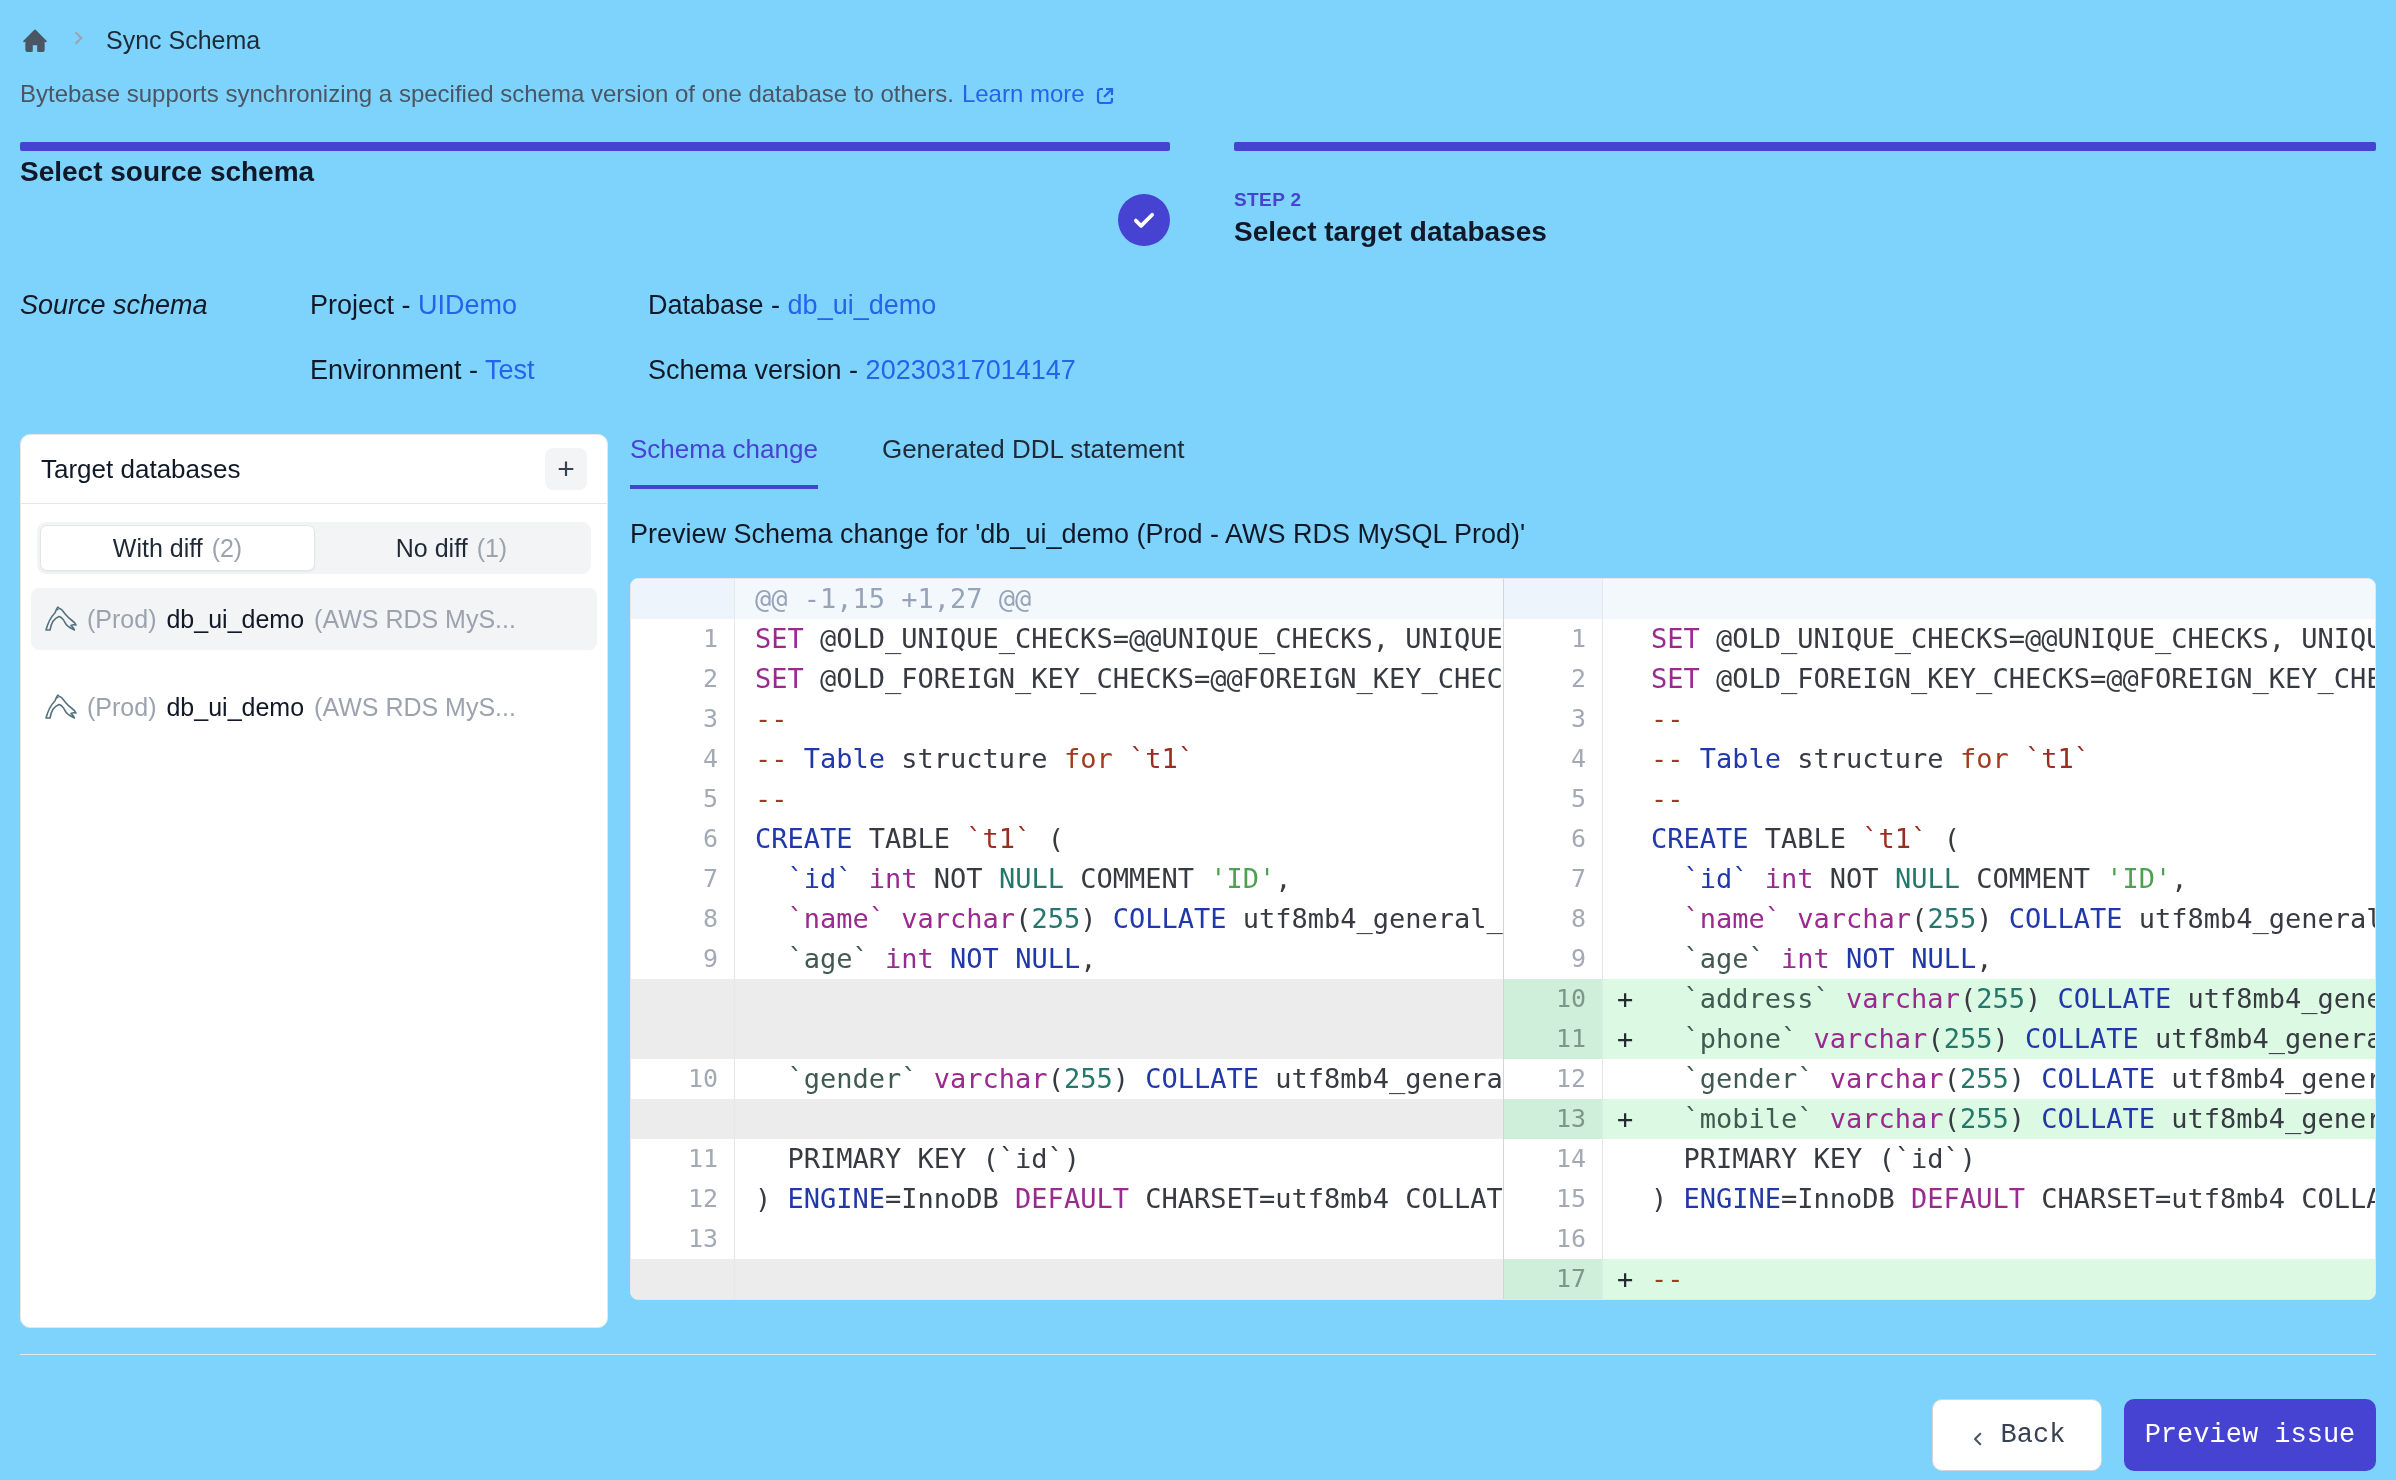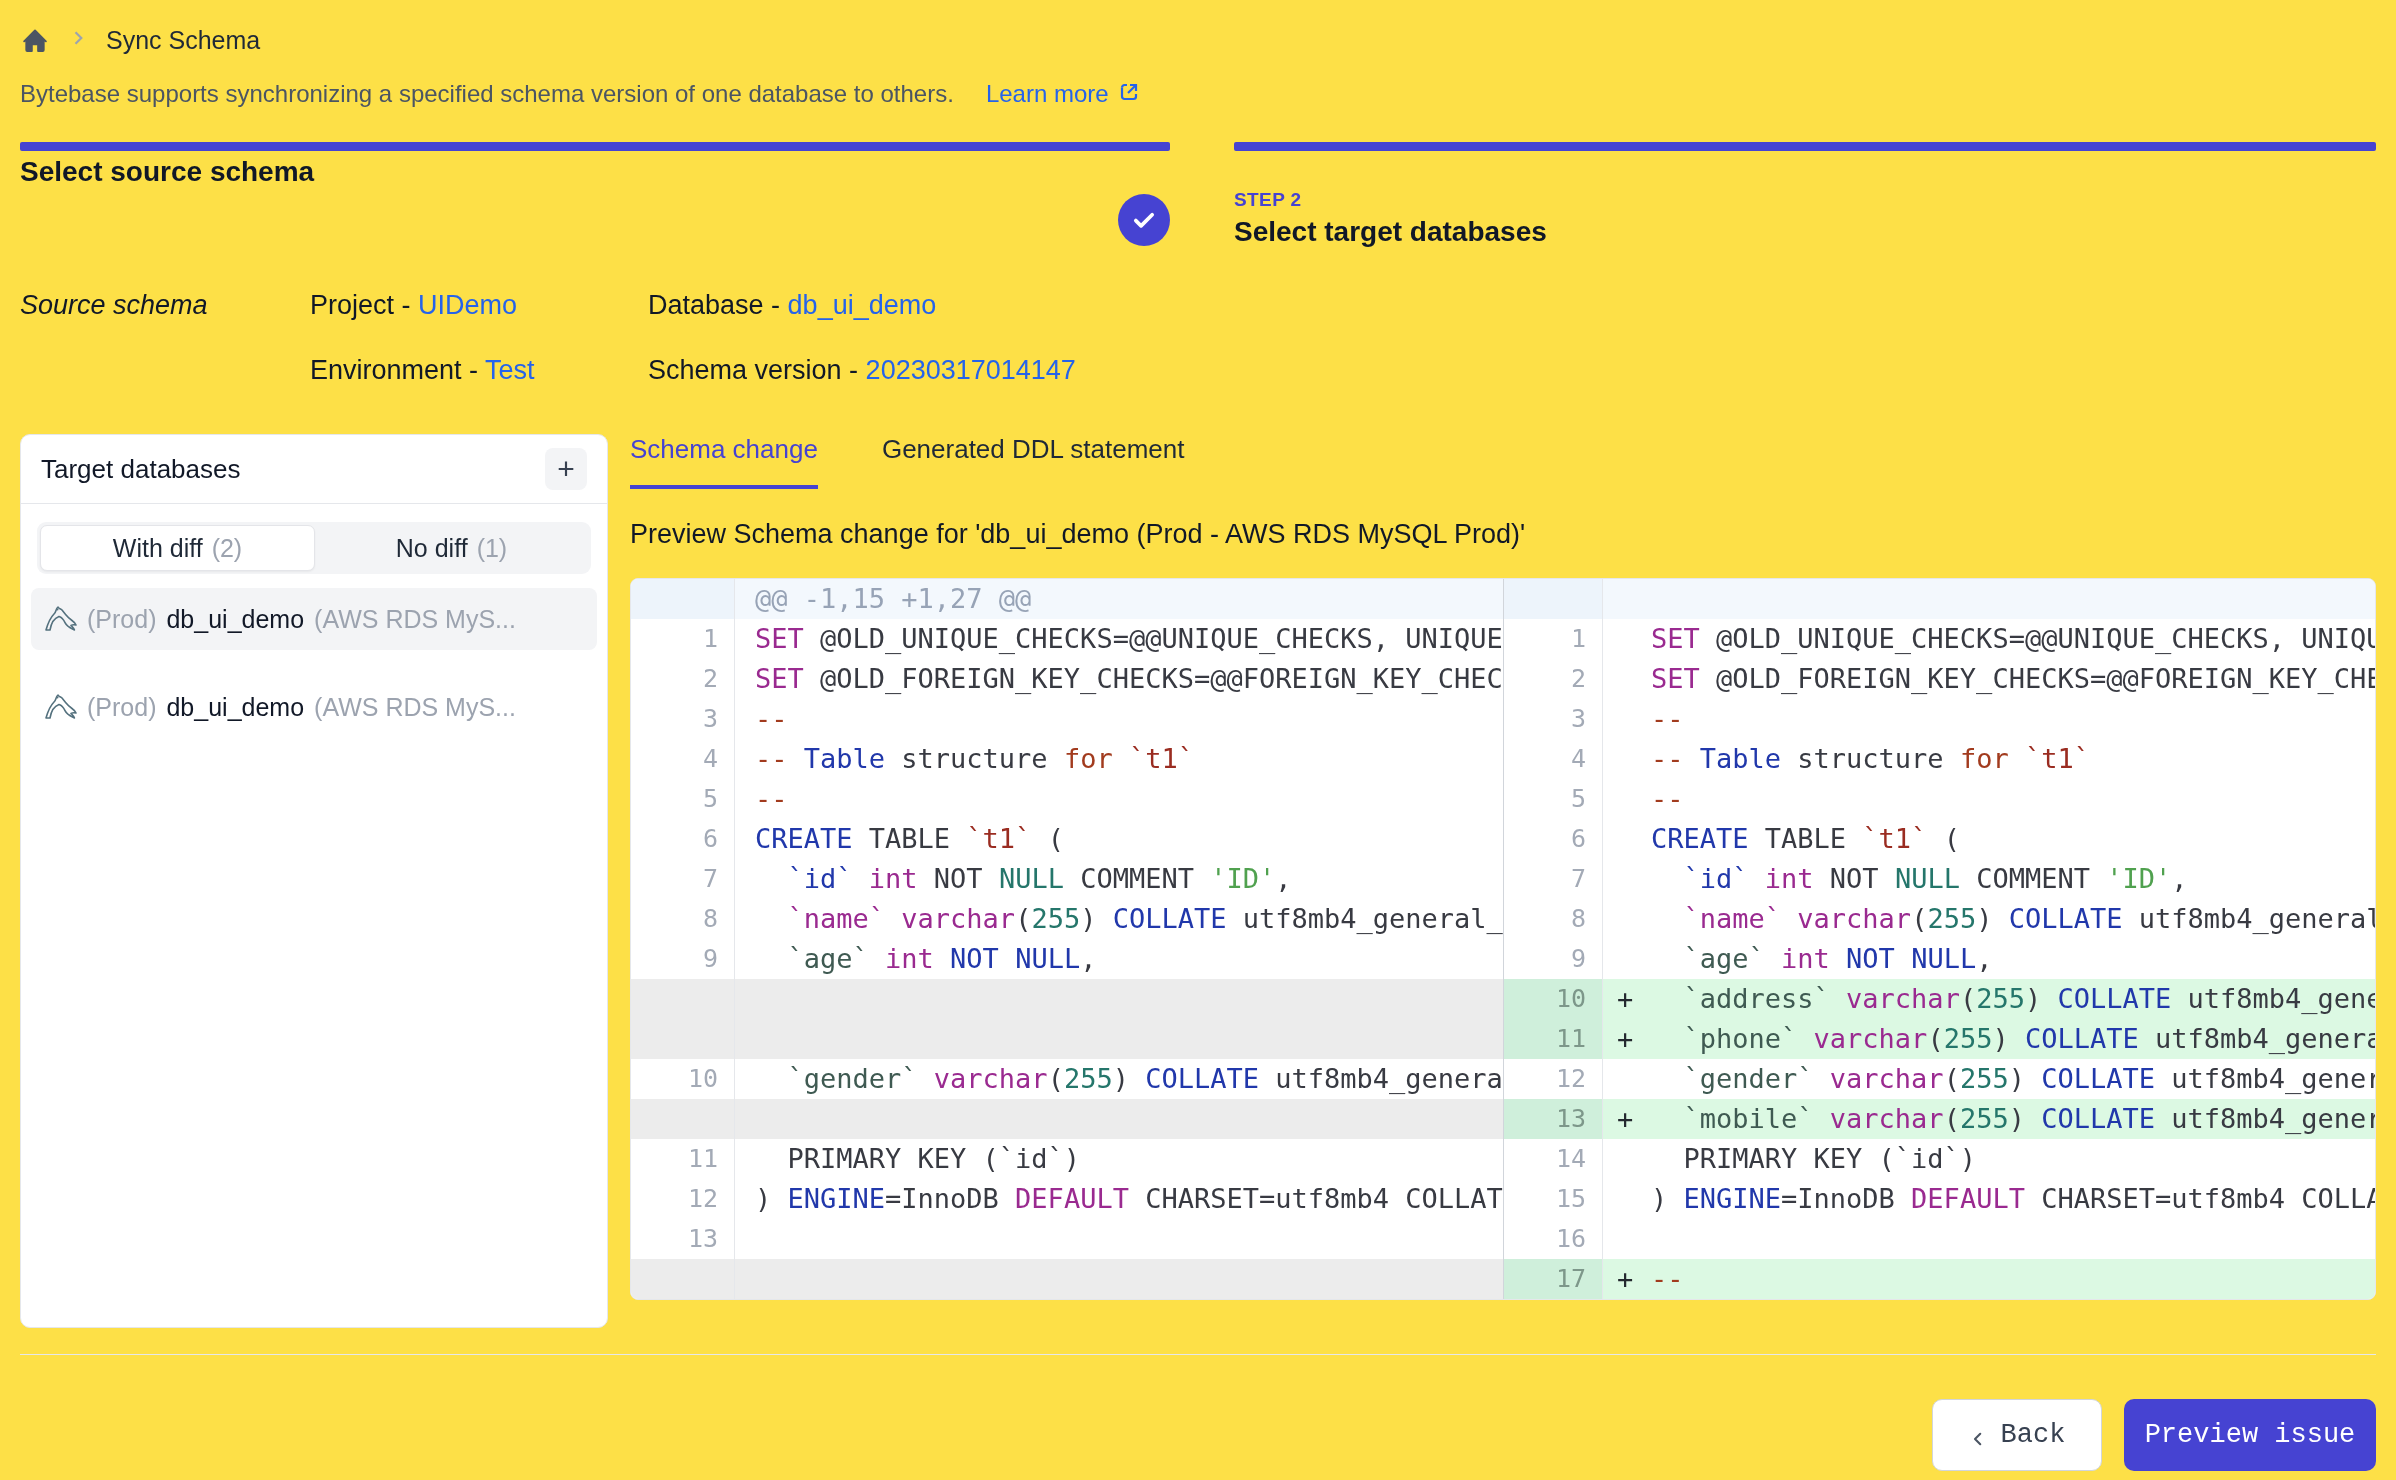--- a/index.html
+++ b/index.html
@@ -6,30 +6,30 @@
     --accent:#4643d2; --link:#2563eb; --ink:#111827; --ink2:#1f2937;
     --gray:#4b5563; --gray3:#9ca3af; --border:#e5e7eb; --border2:#d1d5db;
     --chip:#f3f4f6; --hunk-bg:#f3f8fd; --hunk-gutter:#edf4fb;
     --add-bg:#dcf9e3; --add-gutter:#cfefdb; --fill-bg:#ececec; --gutter-ink:#a3aab6;
     --tk-kw:#9a2a90; --tk-nv:#2138ab; --tk-cm:#a23b1e; --tk-tk:#9a2c21;
     --tk-st:#50a14f; --tk-nm:#25766b; --tk-id:#3f5a52; --tk-pl:#383a42;
   }
   *{box-sizing:border-box; margin:0; padding:0;}
   html,body{background:#fff;}
   body{font-family:"Liberation Sans", sans-serif; color:var(--ink);}
-  .page{width:2396px; height:1480px; padding:18px 20px 0 20px; position:relative; overflow:hidden; background:#fde047;}
+  .page{width:2396px; height:1480px; padding:18px 20px 0 20px; position:relative; overflow:hidden; background:#7dd3fc;}
 
   
   .crumbs{display:flex; align-items:center; gap:18px; height:44px;}
   .crumbs .home{width:30px;height:30px; color:#4b5563;}
   .crumbs .chev{color:#9ca3af;}
   .crumb-title{font-size:25px; font-weight:500; color:var(--ink2);}
 
   .intro{margin-top:18px; font-size:24px; color:var(--gray); display:flex; align-items:center; gap:8px;}
-  .intro a{color:var(--link); text-decoration:none; display:inline-flex; align-items:flex-start; gap:8px; cursor:pointer;margin-left:24px;}
+  .intro a{color:var(--link); text-decoration:none; display:inline-flex; align-items:flex-end; gap:8px; cursor:pointer;}
   .ext-icon{width:24px;height:24px;}
 
   
   .steps{display:flex; gap:64px; margin-top:34px;}
   .step{position:relative;}
   .step.s1{width:1150px;}
   .step.s2{flex:1;}
   .step .bar{height:9px; background:var(--accent); border-radius:2px;}
   .step .slabel{margin-top:38px; font-size:19px; font-weight:700; letter-spacing:.4px; color:var(--accent);}
   .step .stitle{margin-top:5px; font-size:28px; font-weight:600; color:var(--ink);}

